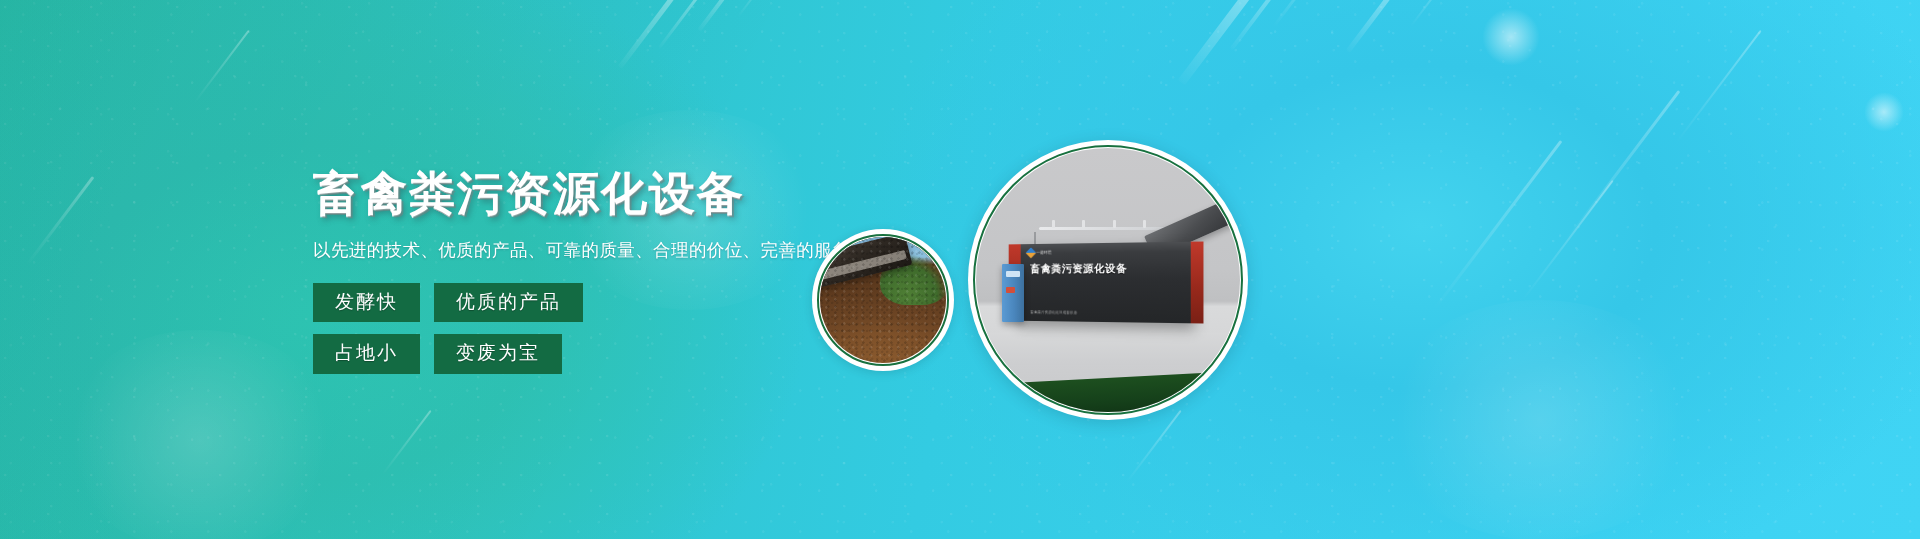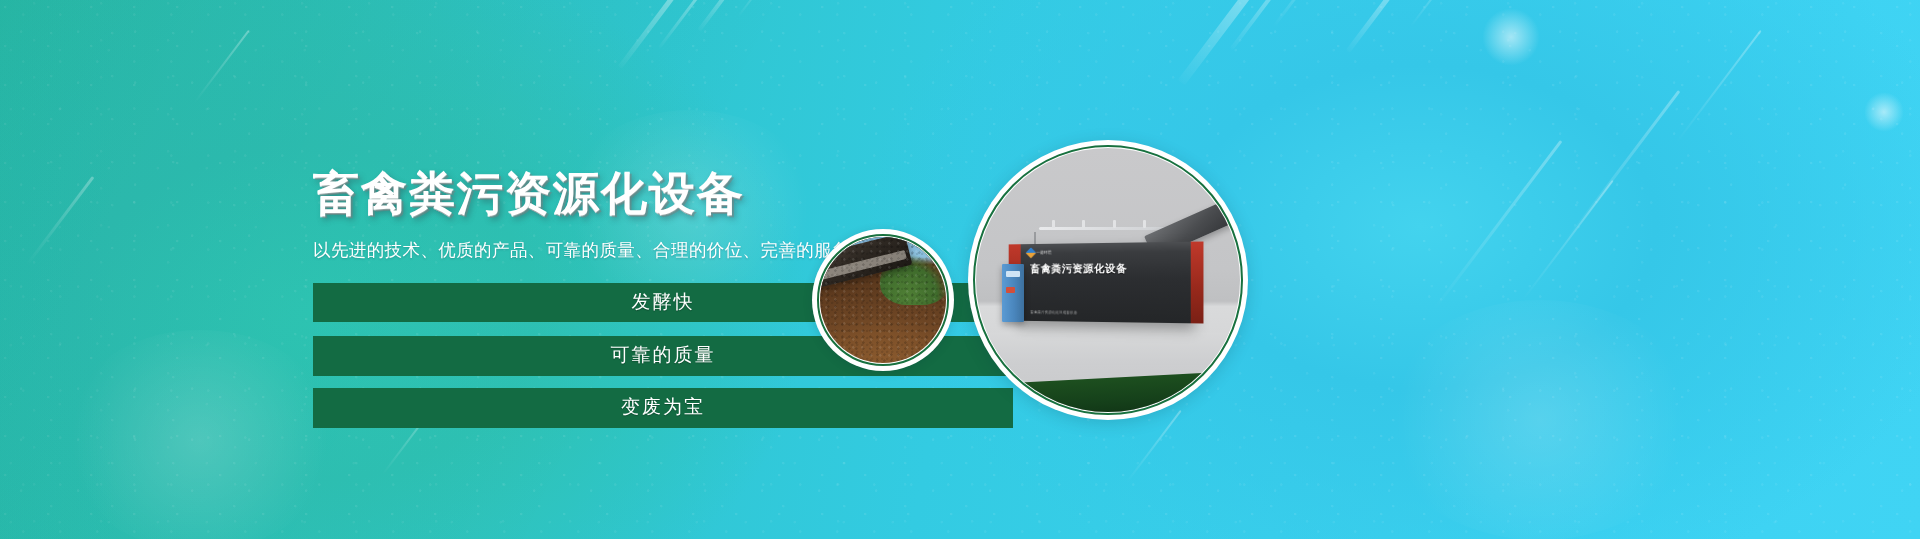--- a/index.html
+++ b/index.html
@@ -71,21 +71,21 @@
   }
 
   .subtitle{ margin-top:16px; }
   .subtitle div{
     font-size:17.5px; color:#ffffff; line-height:1.62; letter-spacing:.4px;
     text-shadow:0 1px 2px rgba(30,90,100,.35);
     white-space:nowrap;
   }
 
   .tags{ margin-top:18px; }
-  .tag-row{ display:flex; gap:14px; margin-bottom:12px;flex-direction:column; }
+  .tag-row{ display:flex; gap:14px; margin-bottom:12px; }
   .tag{
     background:#136b43;
     color:#ffffff;
     font-size:19px; letter-spacing:2px;
     padding:7px 22px 9px;
     min-width:99px;
     text-align:center;
     line-height:1.25;
     text-shadow:0 1px 1px rgba(0,0,0,.28);
     cursor:pointer;
@@ -268,23 +268,24 @@
 
     <div class="title">畜禽粪污资源化设备</div>
 
     <div class="subtitle">
       <div>以先进的技术、优质的产品、可靠的质量、合理的价位、完善的服务</div>
     </div>
 
     <div class="tags">
       <div class="tag-row">
         <div class="tag">发酵快</div>
-        <div class="tag">可靠的质量</div>
+        <div class="tag">优质的产品</div>
       </div>
       <div class="tag-row">
+        <div class="tag">占地小</div>
         <div class="tag">变废为宝</div>
       </div>
     </div>
   </div>
 
   <div class="circle c-small">
     <div class="photo">
       <div class="compost">
         <div class="trees"></div>
         <div class="belt"></div>

